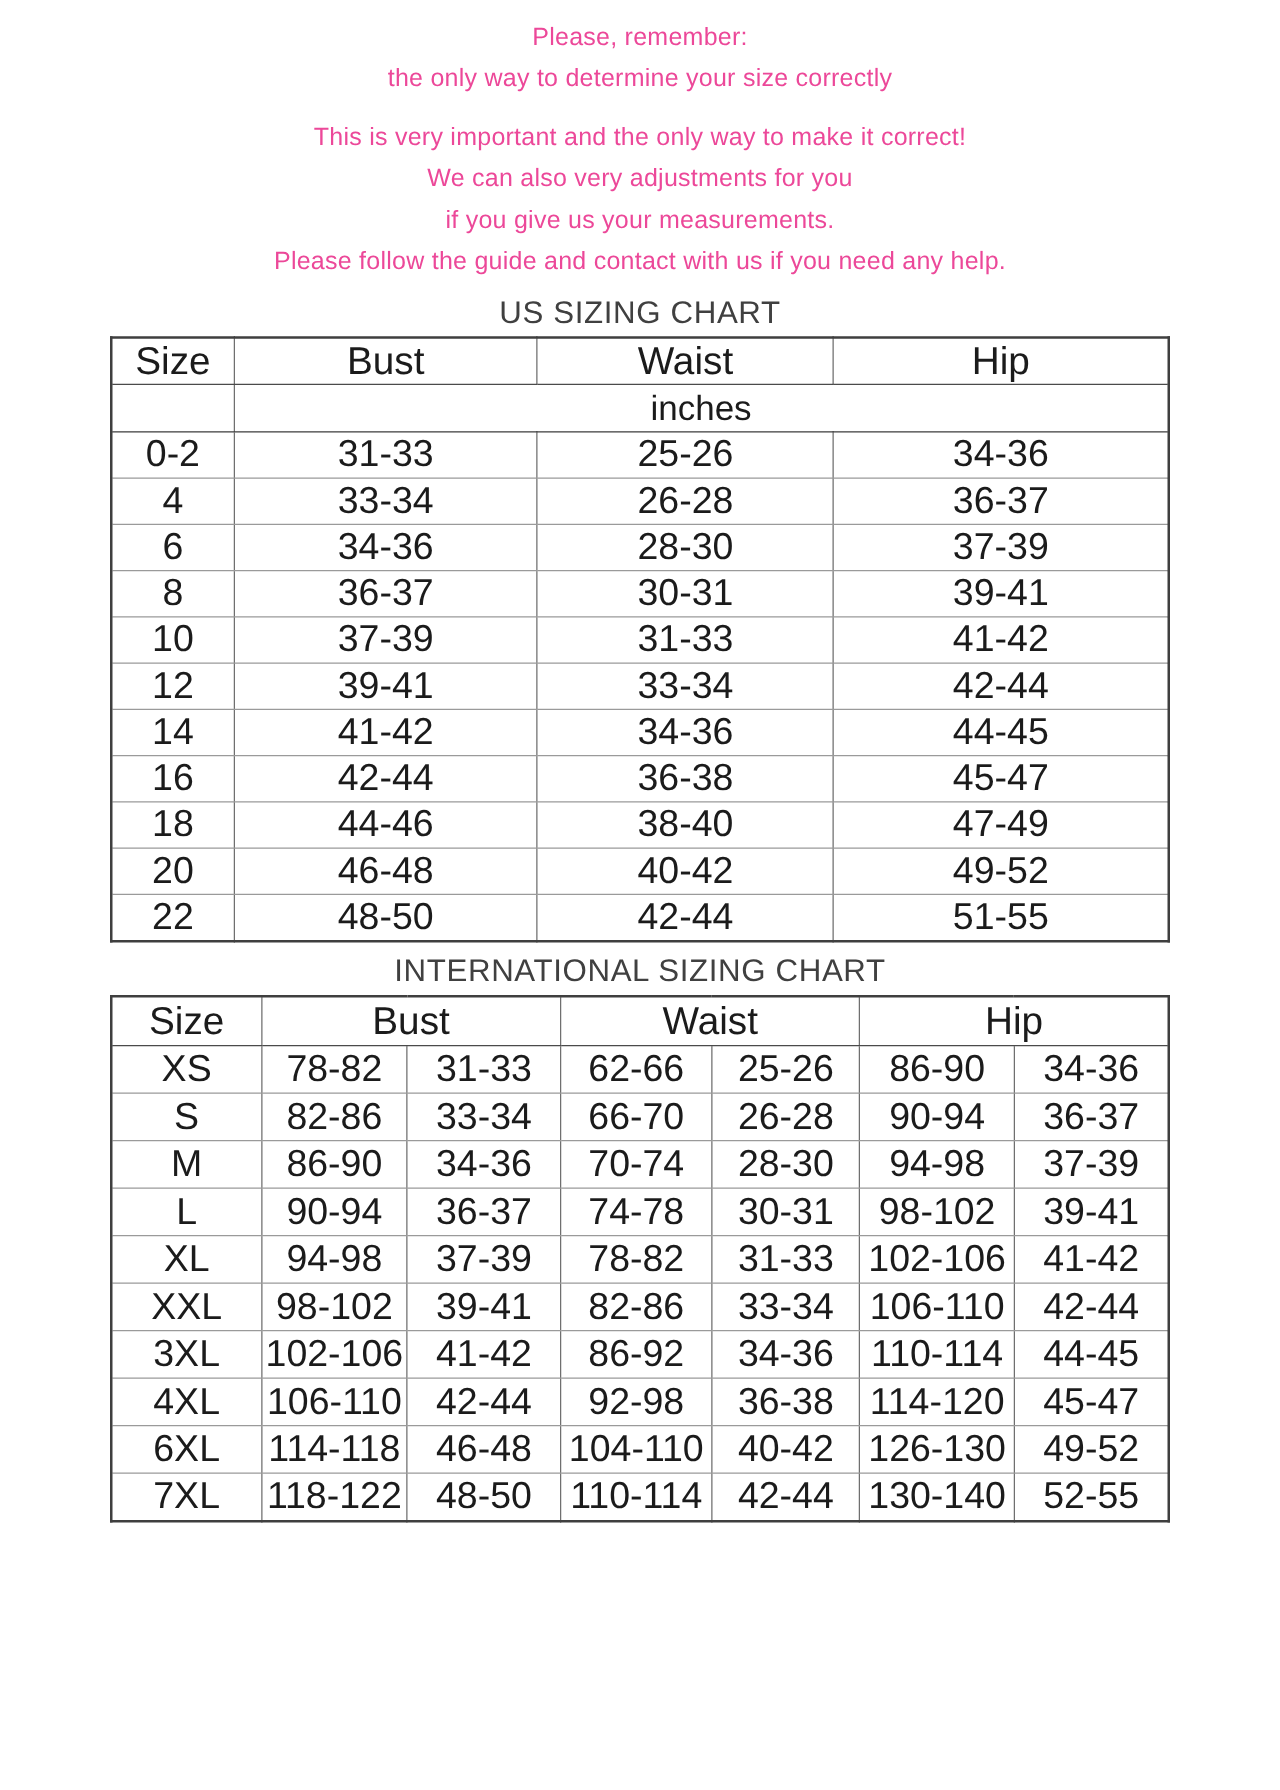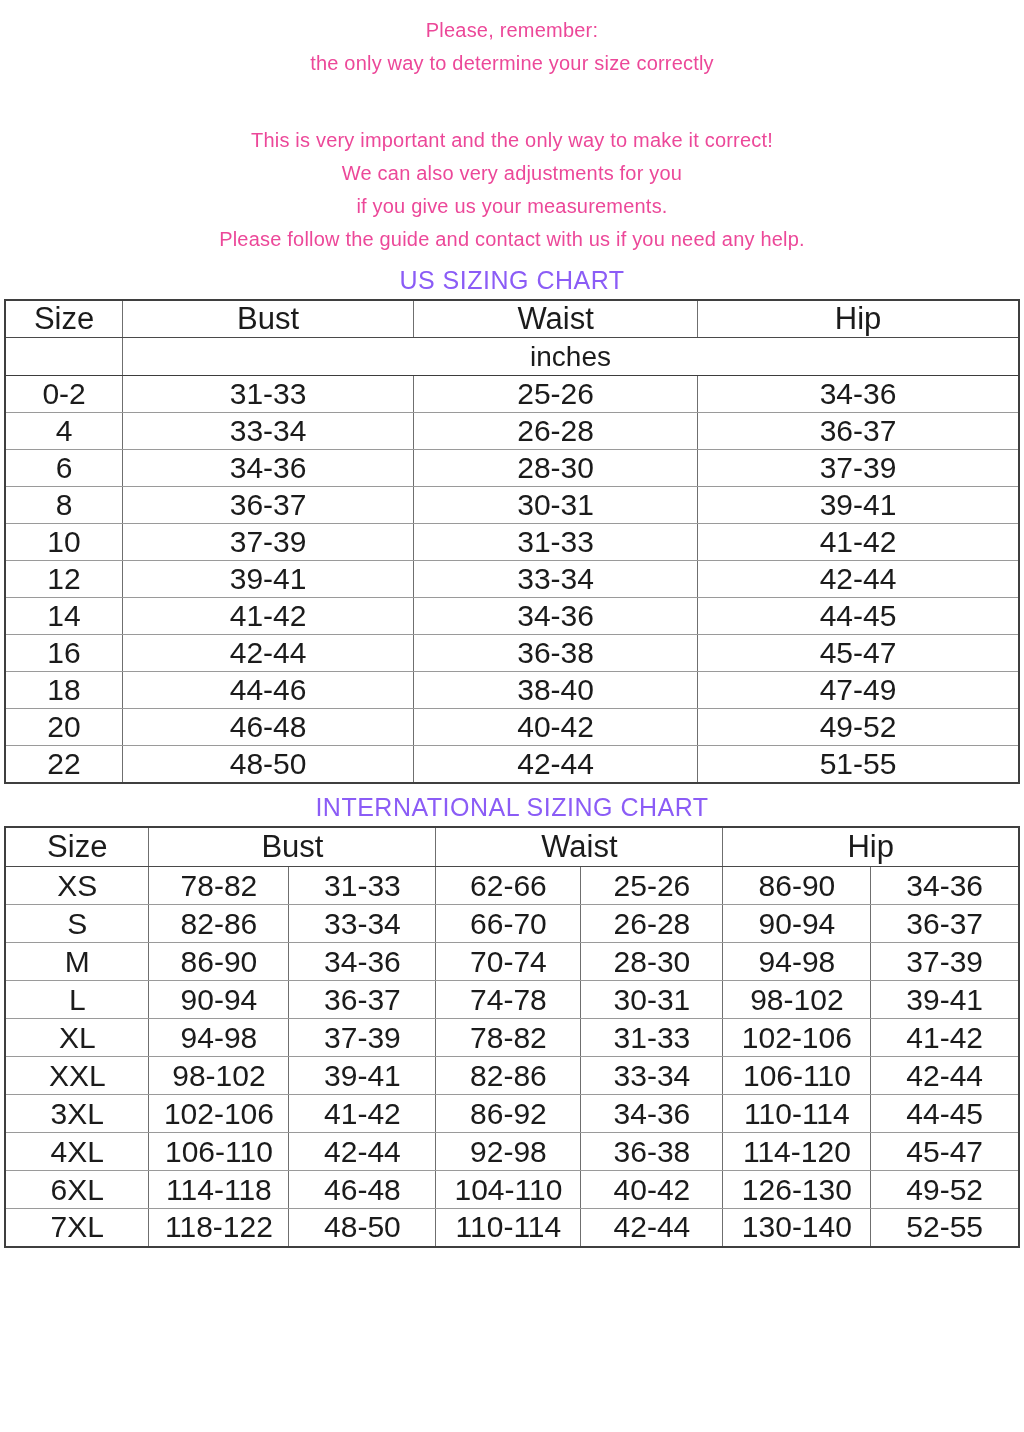--- a/index.html
+++ b/index.html
@@ -17,39 +17,39 @@
   
   .intro {
     padding-top: 14px;
     text-align: center;
     color: #ec4899;
     font-size: 20px;
     line-height: 33px;
     letter-spacing: 0.2px;
   }
   .intro-block-2 {
-    margin-top: 44px;
+    margin-top: 14px;
   }
   
   .chart-title {
     text-align: center;
-    color: #8b5cf6;
+    color: #404040;
     font-size: 25px;
     line-height: 25px;
     letter-spacing: 0.5px;
     margin: 0;
     font-weight: 300;
   }
   .us-title    { margin-top: 12px; margin-bottom: 6px; }
   .intl-title  { margin-top: 11px; margin-bottom: 6px; }
   
   table.size-chart {
     border-collapse: collapse;
     table-layout: fixed;
-    width: 1016px;
+    width: 848px;
     margin: 0 auto;
     color: #1b1b1b;
   }
   table.size-chart td {
     border-left: 1px solid #6f6f6f;
     border-right: 1px solid #6f6f6f;
     border-top: 1px solid #9a9a9a;
     border-bottom: 1px solid #9a9a9a;
     text-align: center;
     vertical-align: middle;

